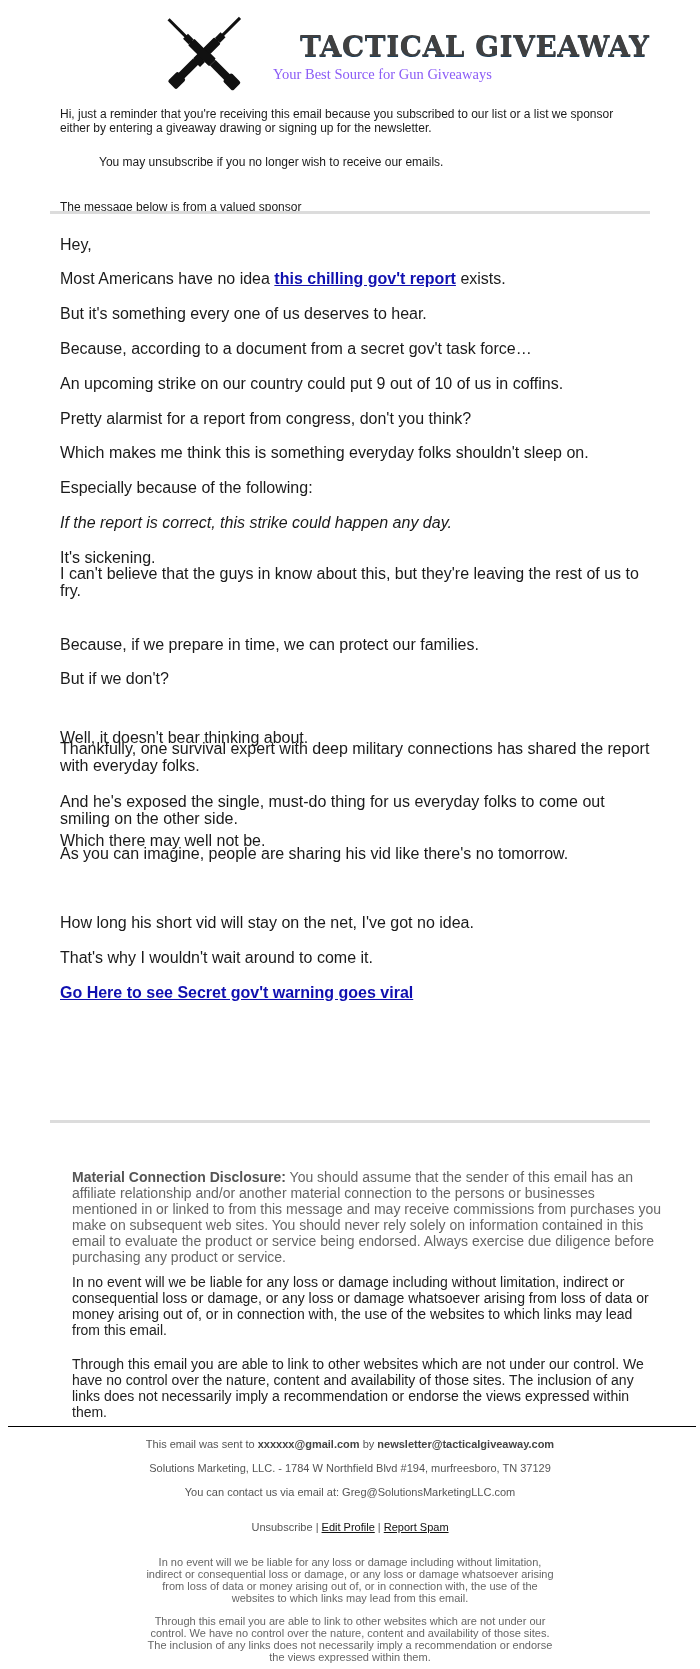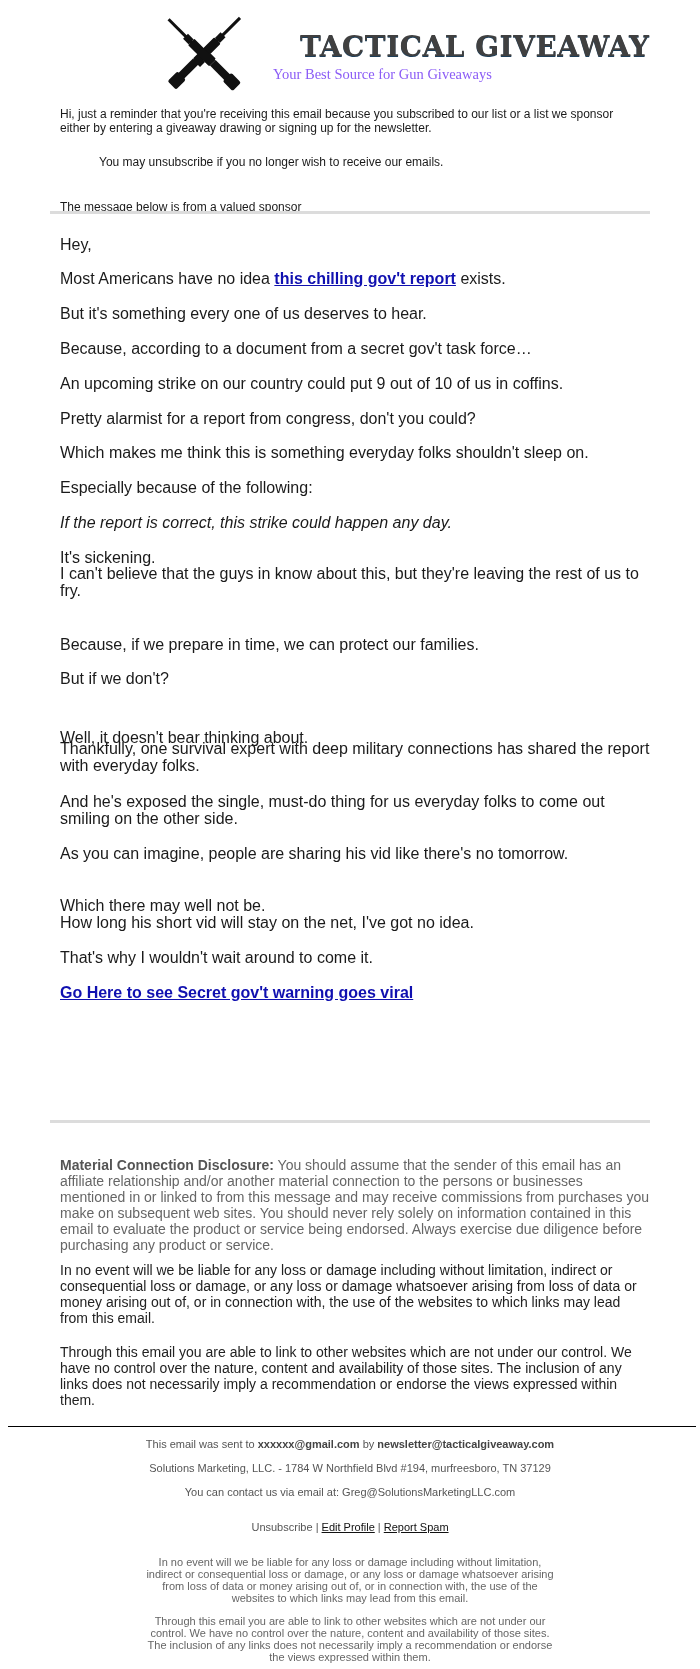--- a/index.html
+++ b/index.html
@@ -15,21 +15,21 @@
     .notice.p2 { top: 155px; margin-left: 39px; }
     .notice.center { top: 188px; text-align: left; margin-top: 12px; }
 
     .rule-grey { position: absolute; left: 50px; width: 600px; height: 3px; background: #dcdcdc; }
 
     .body-text { position: absolute; left: 60px; width: 590px; font-size: 16px; line-height: 17px; color: #1a1a1a; }
     .body-text p { margin: 0; position: absolute; left: 0; width: 590px; }
     a.lnk { color: #1a0dab; color: #1010b0; font-weight: bold; text-decoration: underline; }
 
     .disclosure { position: absolute; left: 60px; width: 590px; font-size: 14px; line-height: 16px; }
-    .disclosure p { margin: 0; position: absolute; left: 0; width: 590px; }
+    .disclosure p { margin: 12px; position: absolute; left: 0; width: 590px; }
     .disc-grey { color: #666666; }
     .disc-dark { color: #222222; }
     .disc-bold { font-weight: bold; color: #555555; }
 
     .rule-black { position: absolute; left: 8px; width: 688px; height: 1px; background: #000000; top: 1426px; }
 
     .footer { position: absolute; left: 100px; width: 500px; text-align: center; font-size: 11px; color: #555555; }
     .footer .line { position: absolute; left: 0; width: 500px; }
     .footer b { color: #444444; }
     .footer a { color: #111111; }
@@ -70,33 +70,33 @@
 <div class="notice center">The message below is from a valued sponsor</div>
 
 <div class="rule-grey" style="top:211px;"></div>
 
 <div class="body-text" style="top:0;">
   <p style="top:236px;">Hey,</p>
   <p style="top:270px;"><span>Most Americans have no idea </span><a class="lnk" href="#">this chilling gov't report</a><span> exists.</span></p>
   <p style="top:305px;">But it's something every one of us deserves to hear.</p>
   <p style="top:340px;">Because, according to a document from a secret gov't task force…</p>
   <p style="top:375px;">An upcoming strike on our country could put 9 out of 10 of us in coffins.</p>
-  <p style="top:410px;">Pretty alarmist for a report from congress, don't you could?</p>
+  <p style="top:410px;">Pretty alarmist for a report from congress, don't you think?</p>
   <p style="top:444px;">Which makes me think this is something everyday folks shouldn't sleep on.</p>
   <p style="top:479px;">Especially because of the following:</p>
   <p style="top:514px;font-style:italic;">If the report is correct, this strike could happen any day.</p>
   <p style="top:549px;">It's sickening.</p>
   <p style="top:565px;">I can't believe that the guys in know about this, but they're leaving the rest of us to fry.</p>
   <p style="top:636px;">Because, if we prepare in time, we can protect our families.</p>
   <p style="top:670px;">But if we don't?</p>
   <p style="top:705px;margin-top:24px;">Well, it doesn't bear thinking about.</p>
   <p style="top:740px;">Thankfully, one survival expert with deep military connections has shared the report with everyday folks.</p>
   <p style="top:793px;">And he's exposed the single, must-do thing for us everyday folks to come out smiling on the other side.</p>
   <p style="top:845px;">As you can imagine, people are sharing his vid like there's no tomorrow.</p>
-  <p style="top:897px;">Which there may well not be.</p>
+  <p style="top:832px;">Which there may well not be.</p>
   <p style="top:914px;">How long his short vid will stay on the net, I've got no idea.</p>
   <p style="top:949px;">That's why I wouldn't wait around to come it.</p>
   <p style="top:984px;"><a class="lnk" href="#">Go Here to see Secret gov't warning goes viral</a></p>
 </div>
 
 <div class="rule-grey" style="top:1120px;"></div>
 
 <div class="disclosure" style="top:0;">
   <p style="top:1157px;" class="disc-grey"><span class="disc-bold">Material Connection Disclosure:</span><span> You should assume that the sender of this email has an affiliate relationship and/or another material connection to the persons or businesses mentioned in or linked to from this message and may receive commissions from purchases you make on subsequent web sites. You should never rely solely on information contained in this email to evaluate the product or service being endorsed. Always exercise due diligence before purchasing any product or service.</span></p>
   <p style="top:1262px;" class="disc-dark">In no event will we be liable for any loss or damage including without limitation, indirect or consequential loss or damage, or any loss or damage whatsoever arising from loss of data or money arising out of, or in connection with, the use of the websites to which links may lead from this email.</p>

